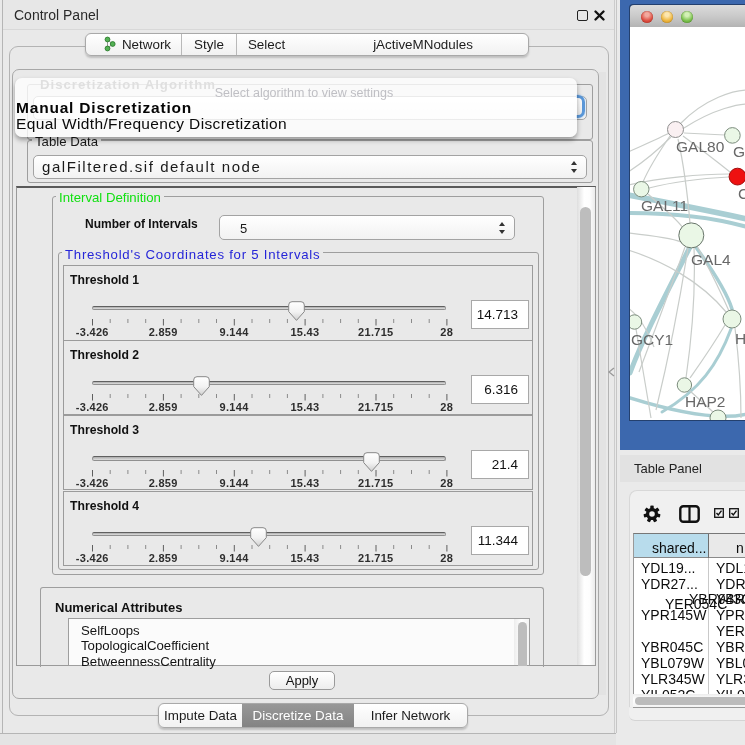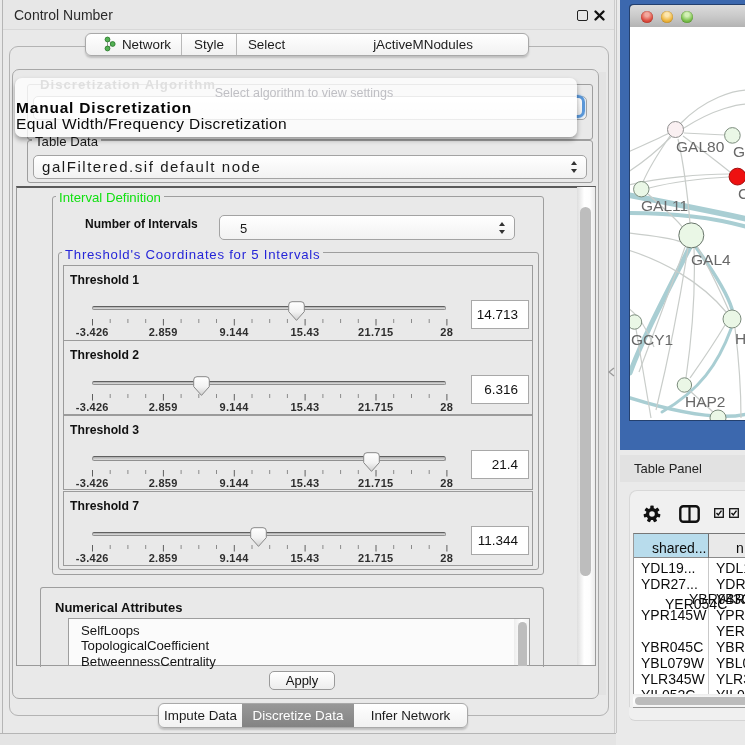--- a/index.html
+++ b/index.html
@@ -32,21 +32,21 @@
 <div id="root">
 
   <div class="abs" style="left:0;top:0;width:616px;height:733px;background:#e9e9e9;
        border-right:1px solid #c6c6c6;"></div>
   <div class="abs" style="left:2px;top:0;width:1px;height:733px;background:#b5b5b5;"></div>
   <div class="abs" style="left:614px;top:0;width:1px;height:733px;background:#cccccc;"></div>
   <div class="abs" style="left:0;top:733px;width:616px;height:1px;background:#b5b5b5;"></div>
   <div class="abs" style="left:0;top:734px;width:616px;height:11px;background:#e4e4e4;"></div>
 
   <div class="abs" style="left:3px;top:0;width:611px;height:29px;background:#e7e7e7;border-bottom:1px solid #d8d8d8;"></div>
-  <div class="abs" style="left:14px;top:7px;font-size:14px;color:#2a2a2a;">Control Number</div>
+  <div class="abs" style="left:14px;top:7px;font-size:14px;color:#2a2a2a;">Control Panel</div>
   <div class="abs" style="left:577px;top:10px;width:9px;height:9px;border:1.6px solid #222;border-radius:2px;"></div>
   <svg class="abs" style="left:594px;top:10px;" width="11" height="11" viewBox="0 0 11 11">
     <path d="M1.5 1.5 L9.5 9.5 M9.5 1.5 L1.5 9.5" stroke="#111" stroke-width="2.3" stroke-linecap="round"></path>
   </svg>
 
   <div class="abs" style="left:9px;top:46px;width:598px;height:668px;border:1px solid #b3b3b3;border-radius:9px;"></div>
 
   <div class="abs" style="left:12px;top:69px;width:584.5px;height:628px;border:1px solid #a8a8a8;border-radius:7px;background:#e9e9e9;"></div>
   <div class="abs" style="left:598.5px;top:72px;width:7.5px;height:623px;background:#e3e3e3;"></div>
 
@@ -175,21 +175,21 @@
         <stop offset="0" stop-color="#ffffff"></stop>
             <stop offset="0.55" stop-color="#f2f2f2"></stop>
             <stop offset="1" stop-color="#cfcfcf"></stop>
       </linearGradient>
         </defs>
       <path d="M4,0.7 L13,0.7 Q16.3,0.7 16.3,4 L16.3,10.6 L8.5,19.4 L0.7,10.6 L0.7,4 Q0.7,0.7 4,0.7 Z" fill="url(#thg3)" stroke="#888" stroke-width="1"></path>
     </svg>
     <div class="numbox" style="left:407px;top:34px;width:58px;height:29px;">21.4</div>
   </div>
   <div class="thp" style="left:63px;top:490.5px;width:470px;height:75.3px;">
-    <div class="thtitle">Threshold 7</div>
+    <div class="thtitle">Threshold 4</div>
     <div class="track" style="left:27.8px;top:40px;width:354px;"></div>
     <svg class="abs" style="left:27.5px;top:53.5px;" width="356" height="7" viewBox="0 0 356 7">
       <path d="M0.5 0 V 6.5 M71.4 0 V 6.5 M142.3 0 V 6.5 M213.1 0 V 6.5 M284.0 0 V 6.5 M354.9 0 V 6.5" stroke="#5f5f5f" stroke-width="1"></path>
       <path d="M18.2 0 V 4 M35.9 0 V 4 M53.7 0 V 4 M89.1 0 V 4 M106.8 0 V 4 M124.5 0 V 4 M160.0 0 V 4 M177.7 0 V 4 M195.4 0 V 4 M230.9 0 V 4 M248.6 0 V 4 M266.3 0 V 4 M301.7 0 V 4 M319.5 0 V 4 M337.2 0 V 4" stroke="#8a8a8a" stroke-width="1"></path>
     </svg>
     <div class="tickl" style="left:28.3px;top:60.5px;">-3.426</div>
     <div class="tickl" style="left:99.2px;top:60.5px;">2.859</div>
     <div class="tickl" style="left:170.1px;top:60.5px;">9.144</div>
     <div class="tickl" style="left:240.9px;top:60.5px;">15.43</div>
     <div class="tickl" style="left:311.8px;top:60.5px;">21.715</div>

